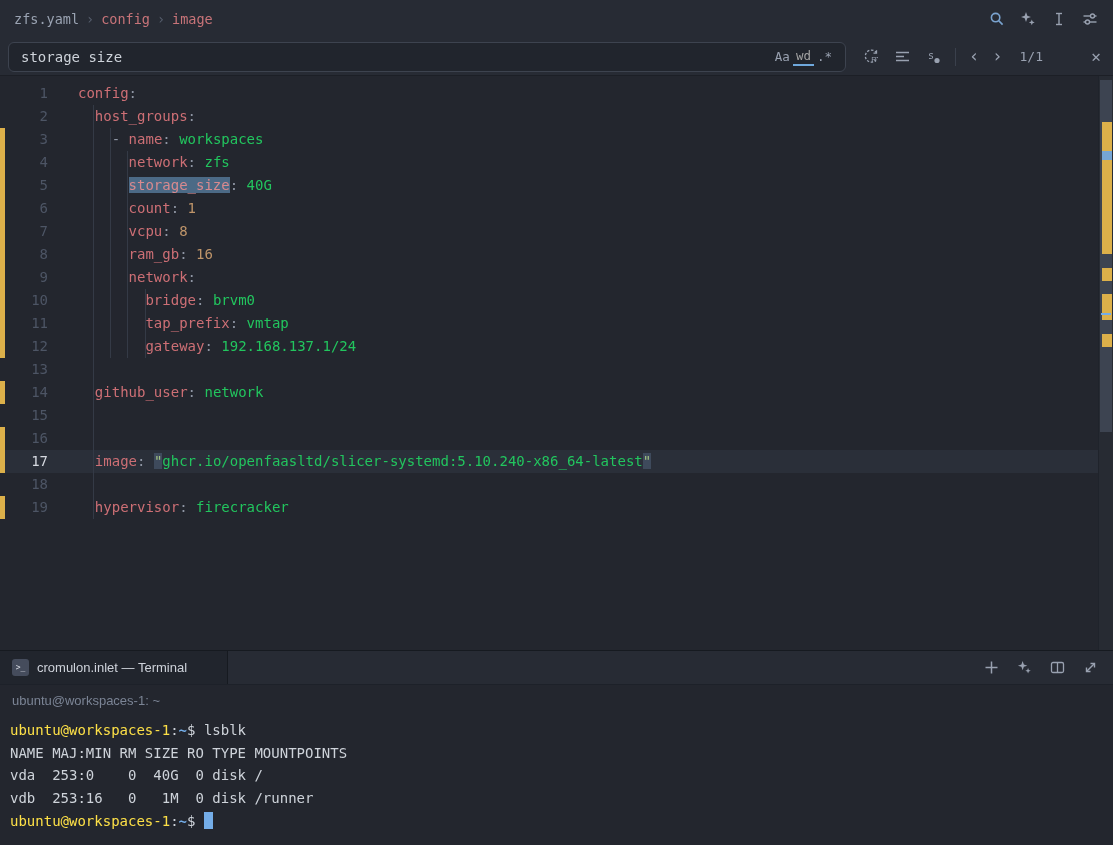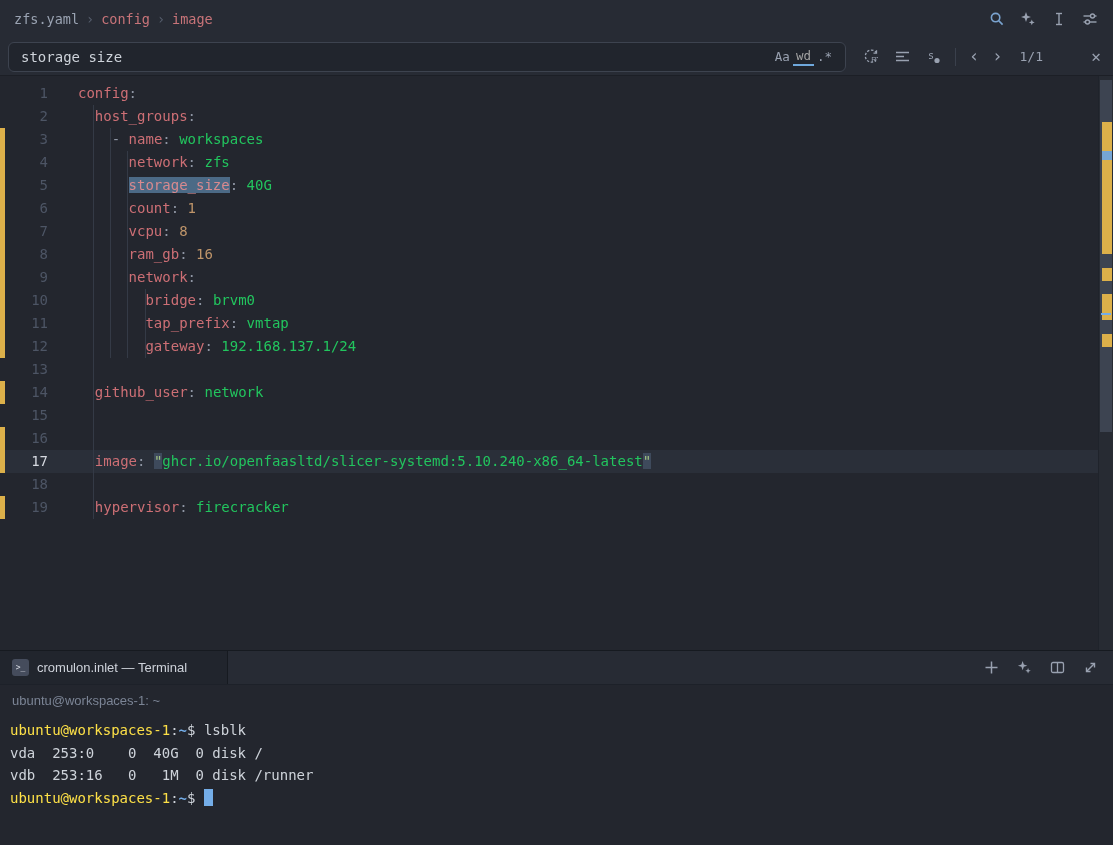--- a/index.html
+++ b/index.html
@@ -222,17 +222,18 @@
           <line x1="3.5" y1="11.5" x2="11.5" y2="3.5"></line>
           <polyline points="7.5,3.5 11.5,3.5 11.5,7.5"></polyline>
           <polyline points="3.5,7.5 3.5,11.5 7.5,11.5"></polyline>
         </svg>
       </span>
     </div>
   </div>
   <div id="term-title" class="ui">ubuntu@workspaces-1: ~</div>
   <div id="term-body">
       <div class="t-row"><span class="tt-g">ubuntu@workspaces-1</span><span class="tt-d">:</span><span class="tt-b">~</span><span class="tt-d">$ </span><span class="tt-d">lsblk</span></div>
+      <div class="t-row"><span class="tt-d">NAME MAJ:MIN RM SIZE RO TYPE MOUNTPOINTS</span></div>
       <div class="t-row"><span class="tt-d">vda  253:0    0  40G  0 disk /</span></div>
       <div class="t-row"><span class="tt-d">vdb  253:16   0   1M  0 disk /runner</span></div>
       <div class="t-row"><span class="tt-g">ubuntu@workspaces-1</span><span class="tt-d">:</span><span class="tt-b">~</span><span class="tt-d">$ </span><span class="t-cursor"></span></div>
     </div>
 </div>
 
 </body></html>

